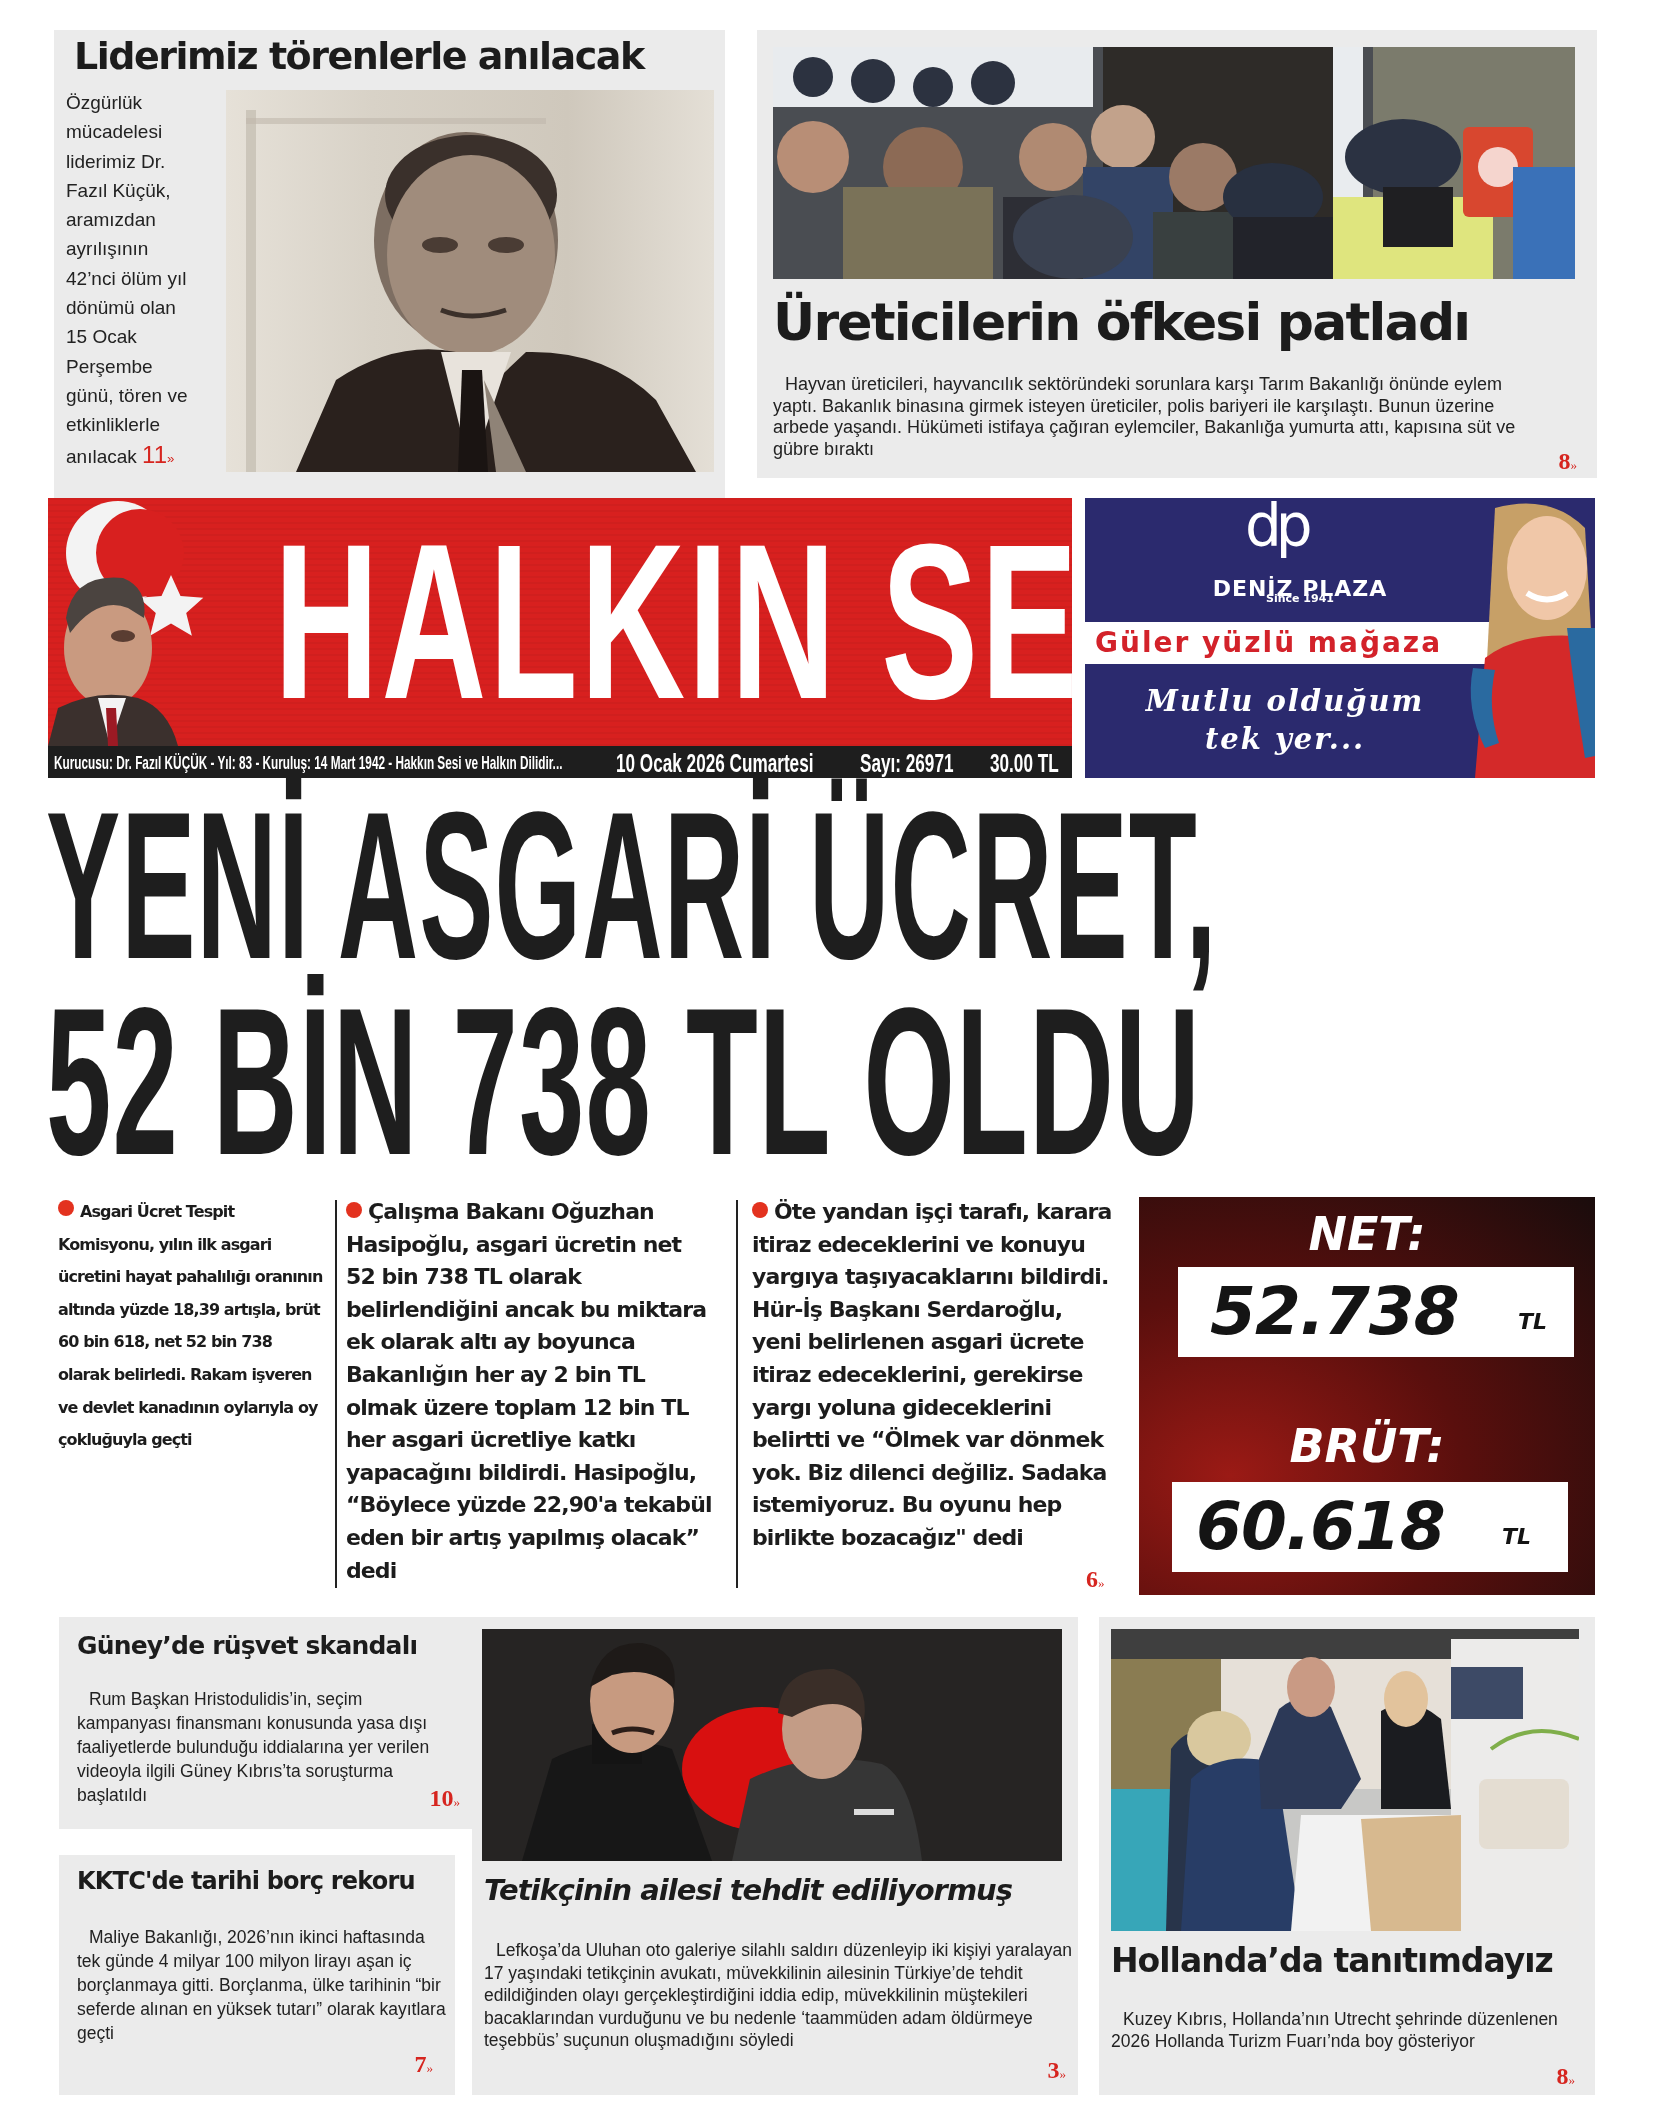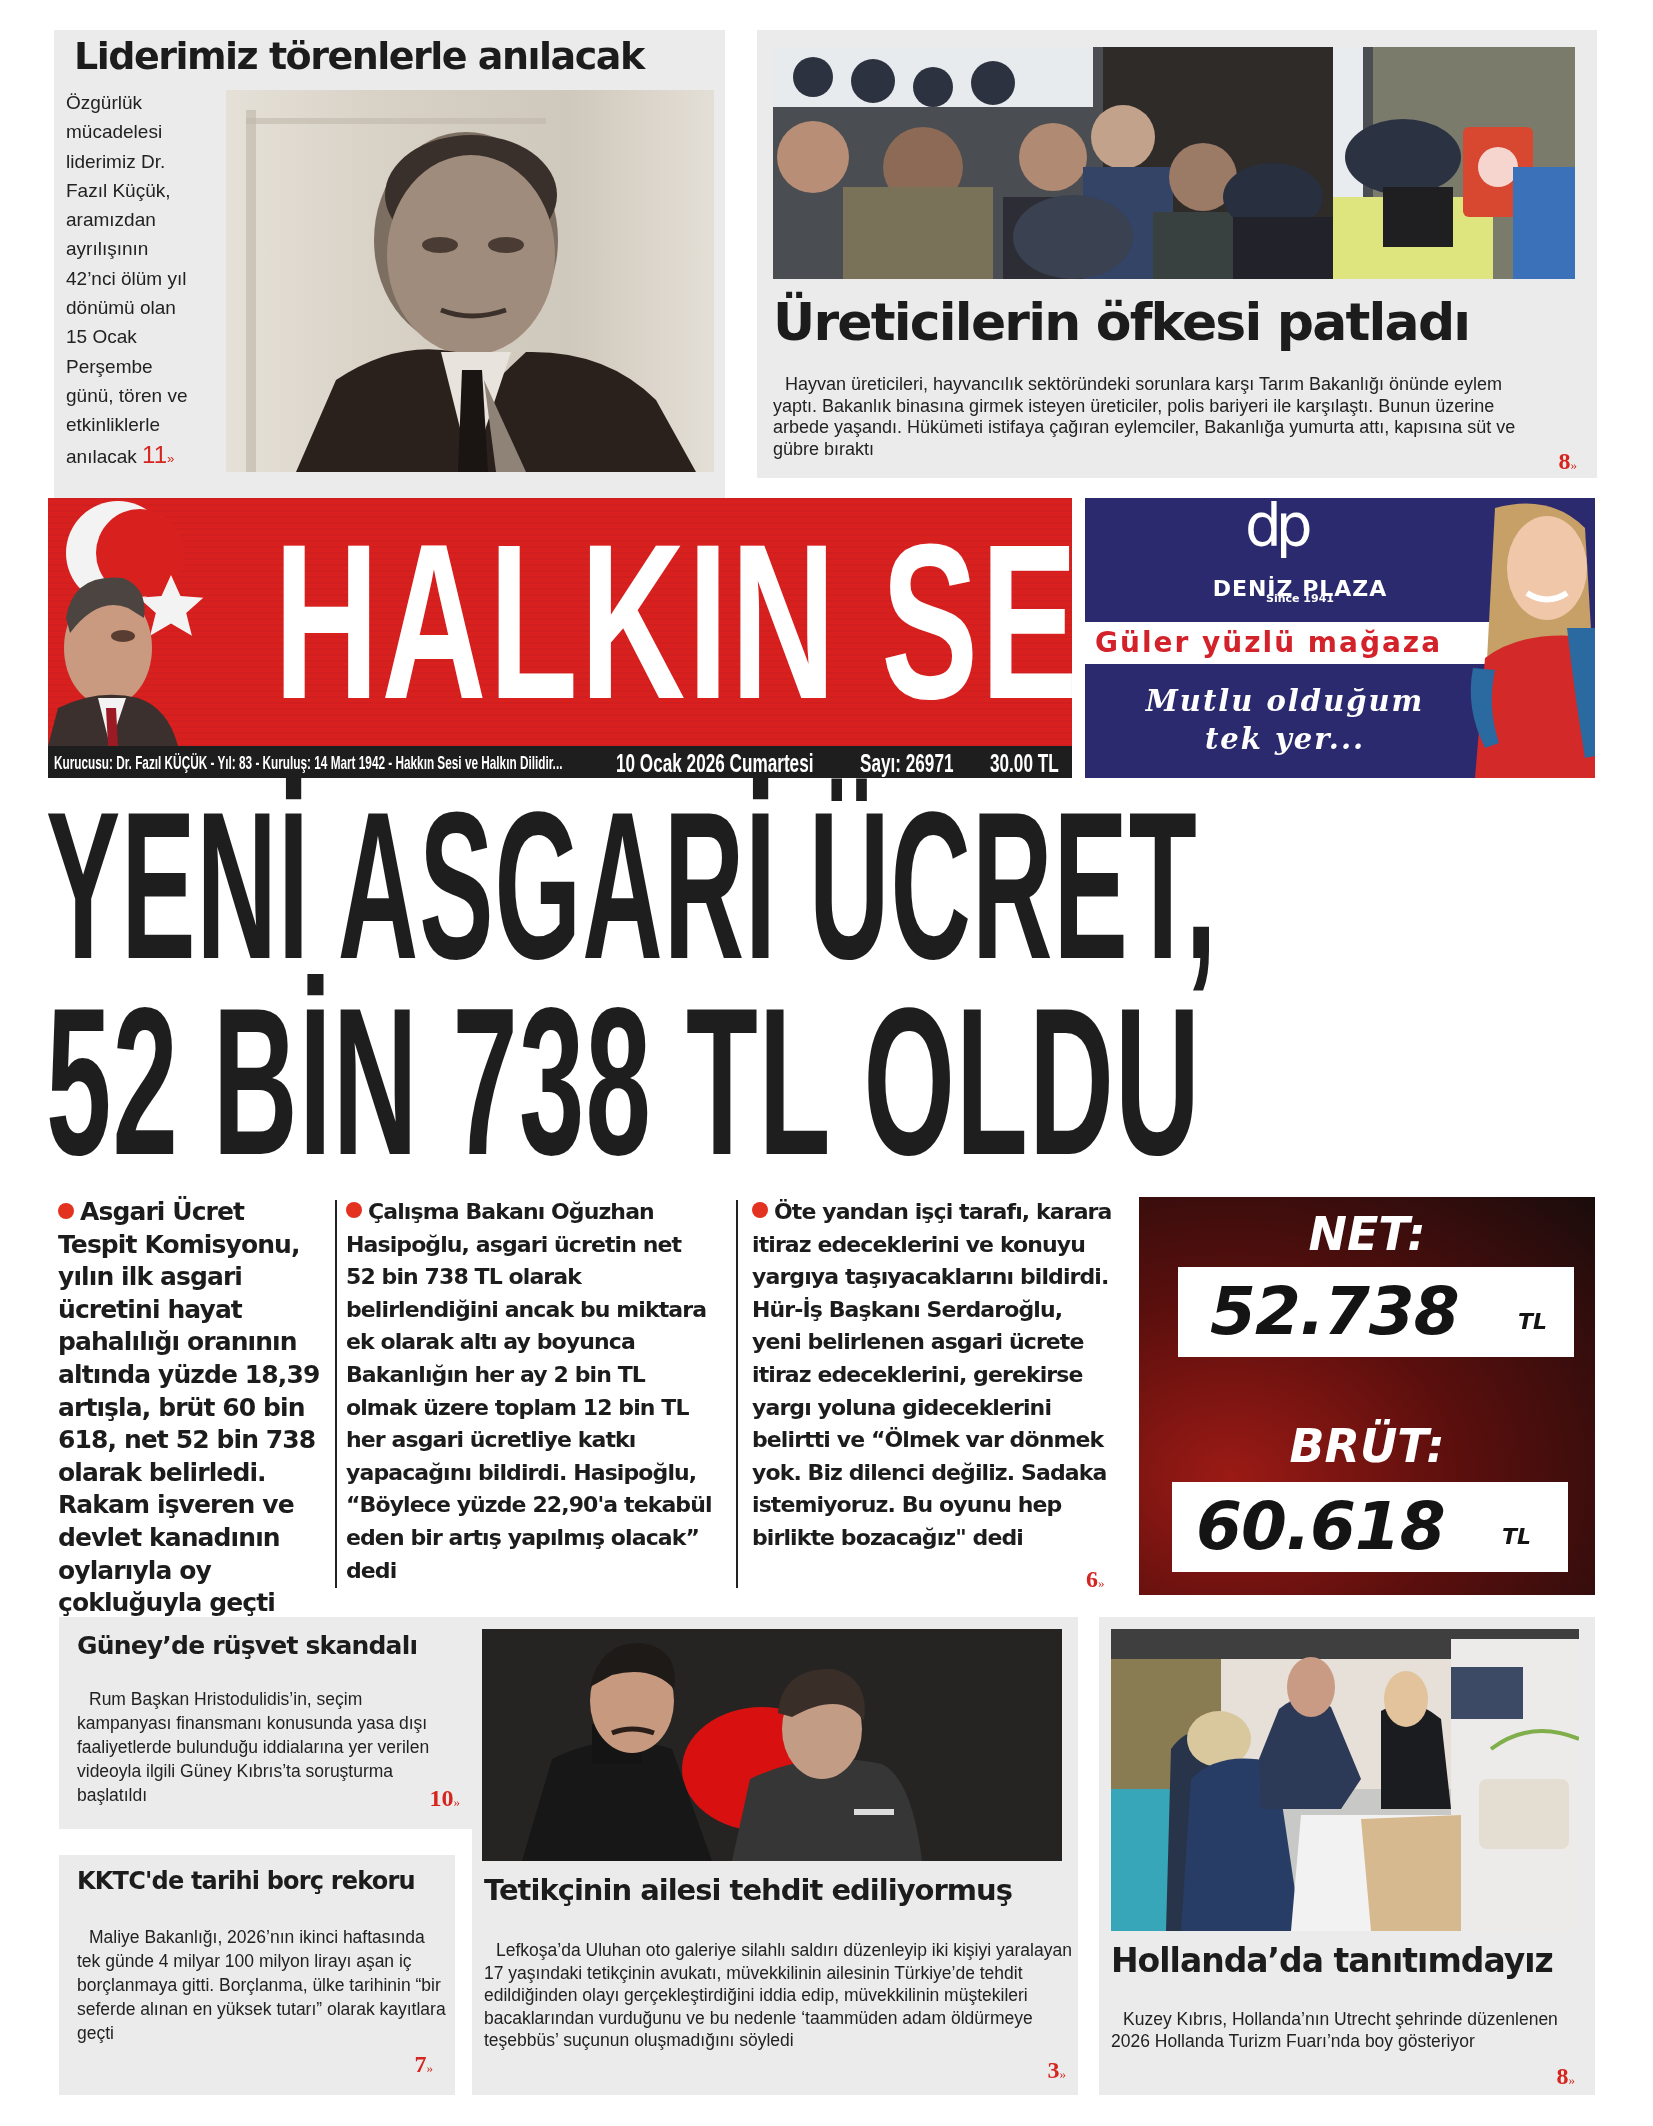--- a/index.html
+++ b/index.html
@@ -139,21 +139,21 @@
 
 <div class="abs" style="left:46px;top:796px;width:1560px;height:380px;">
   <div class="abs" style="left:0;top:0;">
     <span class="cond" style="font-size:210px;line-height:180px;color:#1e1e1e;transform:scaleX(0.53);letter-spacing:2px;">YENİ ASGARİ ÜCRET,</span>
   </div>
   <div class="abs" style="left:0;top:196px;">
     <span class="cond" style="font-size:210px;line-height:180px;color:#1e1e1e;transform:scaleX(0.56);letter-spacing:2px;">52 BİN 738 TL OLDU</span>
   </div>
 </div>
 
-<div class="abs" style="left:58px;top:1196px;width:268px;font-family:'DejaVu Sans',sans-serif;font-weight:bold;font-size:25px;line-height:32.6px;color:#1c1c1c;letter-spacing:-0.9px;">
+<div class="abs" style="left:58px;top:1196px;width:268px;font-family:'DejaVu Sans',sans-serif;font-weight:bold;font-size:16px;line-height:32.6px;color:#1c1c1c;letter-spacing:-0.9px;">
   <span style="display:inline-block;width:16px;height:16px;border-radius:50%;background:#e3321f;margin-right:6px;vertical-align:1px;"></span><span>Asgari Ücret Tespit Komisyonu, yılın ilk asgari ücretini hayat pahalılığı oranının altında yüzde 18,39 artışla, brüt 60 bin 618, net 52 bin 738 olarak belirledi. Rakam işveren ve devlet kanadının oylarıyla oy çokluğuyla geçti</span>
 </div>
 <div class="abs" style="left:335px;top:1200px;width:2px;height:388px;background:#222;"></div>
 <div class="abs" style="left:346px;top:1196px;width:370px;font-family:'DejaVu Sans',sans-serif;font-weight:bold;font-size:22px;line-height:32.6px;color:#1c1c1c;letter-spacing:-0.9px;">
   <span style="display:inline-block;width:16px;height:16px;border-radius:50%;background:#e3321f;margin-right:6px;vertical-align:1px;"></span><span>Çalışma Bakanı Oğuzhan Hasipoğlu, asgari ücretin net 52 bin 738 TL olarak belirlendiğini ancak bu miktara ek olarak altı ay boyunca Bakanlığın her ay 2 bin TL olmak üzere toplam 12 bin TL her asgari ücretliye katkı yapacağını bildirdi. Hasipoğlu, “Böylece yüzde 22,90'a tekabül eden bir artış yapılmış olacak” dedi</span>
 </div>
 <div class="abs" style="left:736px;top:1200px;width:2px;height:388px;background:#222;"></div>
 <div class="abs" style="left:752px;top:1196px;width:360px;font-family:'DejaVu Sans',sans-serif;font-weight:bold;font-size:22px;line-height:32.6px;color:#1c1c1c;letter-spacing:-0.9px;">
   <span style="display:inline-block;width:16px;height:16px;border-radius:50%;background:#e3321f;margin-right:6px;vertical-align:1px;"></span><span>Öte yandan işçi tarafı, karara itiraz edeceklerini ve konuyu yargıya taşıyacaklarını bildirdi. Hür-İş Başkanı Serdaroğlu, yeni belirlenen asgari ücrete itiraz edeceklerini, gerekirse yargı yoluna gideceklerini belirtti ve “Ölmek var dönmek yok. Biz dilenci değiliz. Sadaka istemiyoruz. Bu oyunu hep birlikte bozacağız" dedi</span>
 </div>
@@ -199,21 +199,21 @@
       <rect x="110" y="95" width="50" height="40" fill="#141414"></rect>
       <ellipse cx="150" cy="72" rx="42" ry="52" fill="#c79a80"></ellipse>
       <path d="M108 58 Q118 12 160 14 Q198 20 192 60 Q170 36 130 46 Z" fill="#1e1a18"></path>
       <path d="M130 104 Q150 96 172 104" stroke="#2b1d18" stroke-width="5" fill="none"></path>
       <path d="M250 232 L268 150 Q330 120 400 135 Q430 150 440 232 Z" fill="#363636"></path>
       <ellipse cx="340" cy="100" rx="40" ry="50" fill="#c39c86"></ellipse>
       <path d="M296 84 Q300 38 352 40 Q388 50 382 92 Q360 60 310 88 Z" fill="#3a2e28"></path>
       <rect x="372" y="180" width="40" height="6" fill="#ddd"></rect>
     </svg>
   </div>
-  <div class="abs" style="left:12px;top:256px;font-family:'DejaVu Sans',sans-serif;font-weight:bold;font-size:29px;letter-spacing:-1px;white-space:nowrap;">Tetikçinin ailesi tehdit ediliyormuş</div>
+  <div class="abs" style="left:12px;top:256px;font-family:'DejaVu Sans',sans-serif;font-weight:bold;font-size:29px;letter-spacing:-1px;white-space:nowrap;font-style:italic;">Tetikçinin ailesi tehdit ediliyormuş</div>
   <div class="abs para" style="left:12px;top:322px;width:588px;font-size:17.5px;line-height:22.6px;color:#222;">Lefkoşa’da Uluhan oto galeriye silahlı saldırı düzenleyip iki kişiyi yaralayan 17 yaşındaki tetikçinin avukatı, müvekkilinin ailesinin Türkiye’de tehdit edildiğinden olayı gerçekleştirdiğini iddia edip, müvekkilinin müştekileri bacaklarından vurduğunu ve bu nedenle ‘taammüden adam öldürmeye teşebbüs’ suçunun oluşmadığını söyledi</div>
   <div class="abs ref" style="right:12px;top:440px;font-size:24px;">
     <span>3</span><small>»</small>
   </div>
 </div>
 
 <div class="box" style="left:1099px;top:1617px;width:496px;height:478px;">
   <div class="photo" style="left:12px;top:12px;width:468px;height:302px;background:#9aa0a3;">
     <svg width="468" height="302" viewBox="0 0 468 302">
       <rect width="468" height="302" fill="#c8c8c6"></rect>

